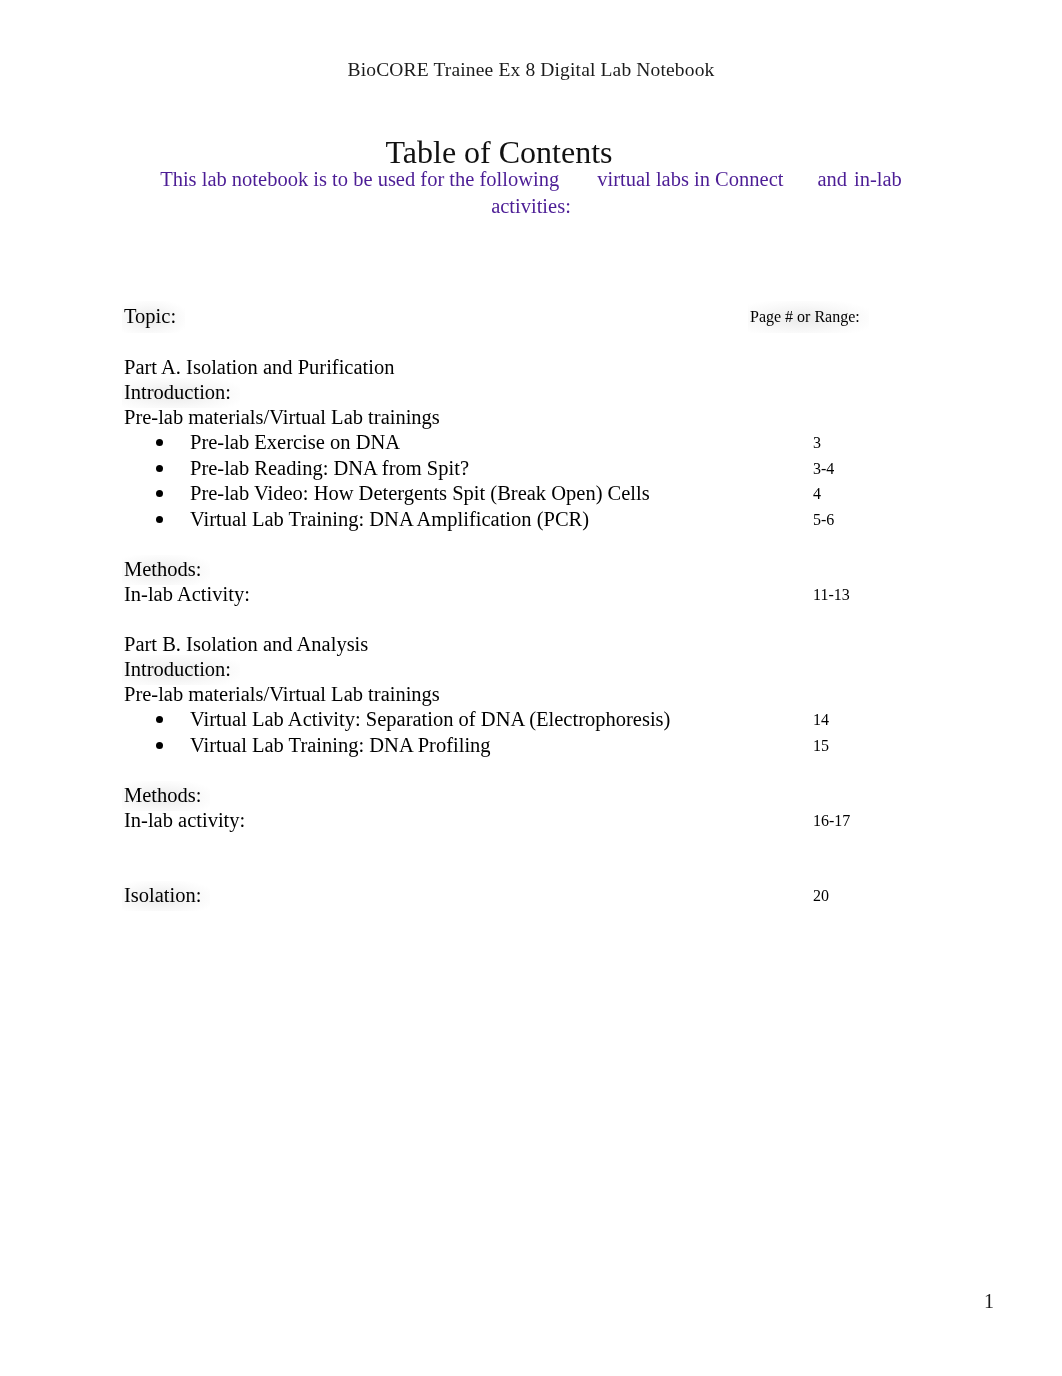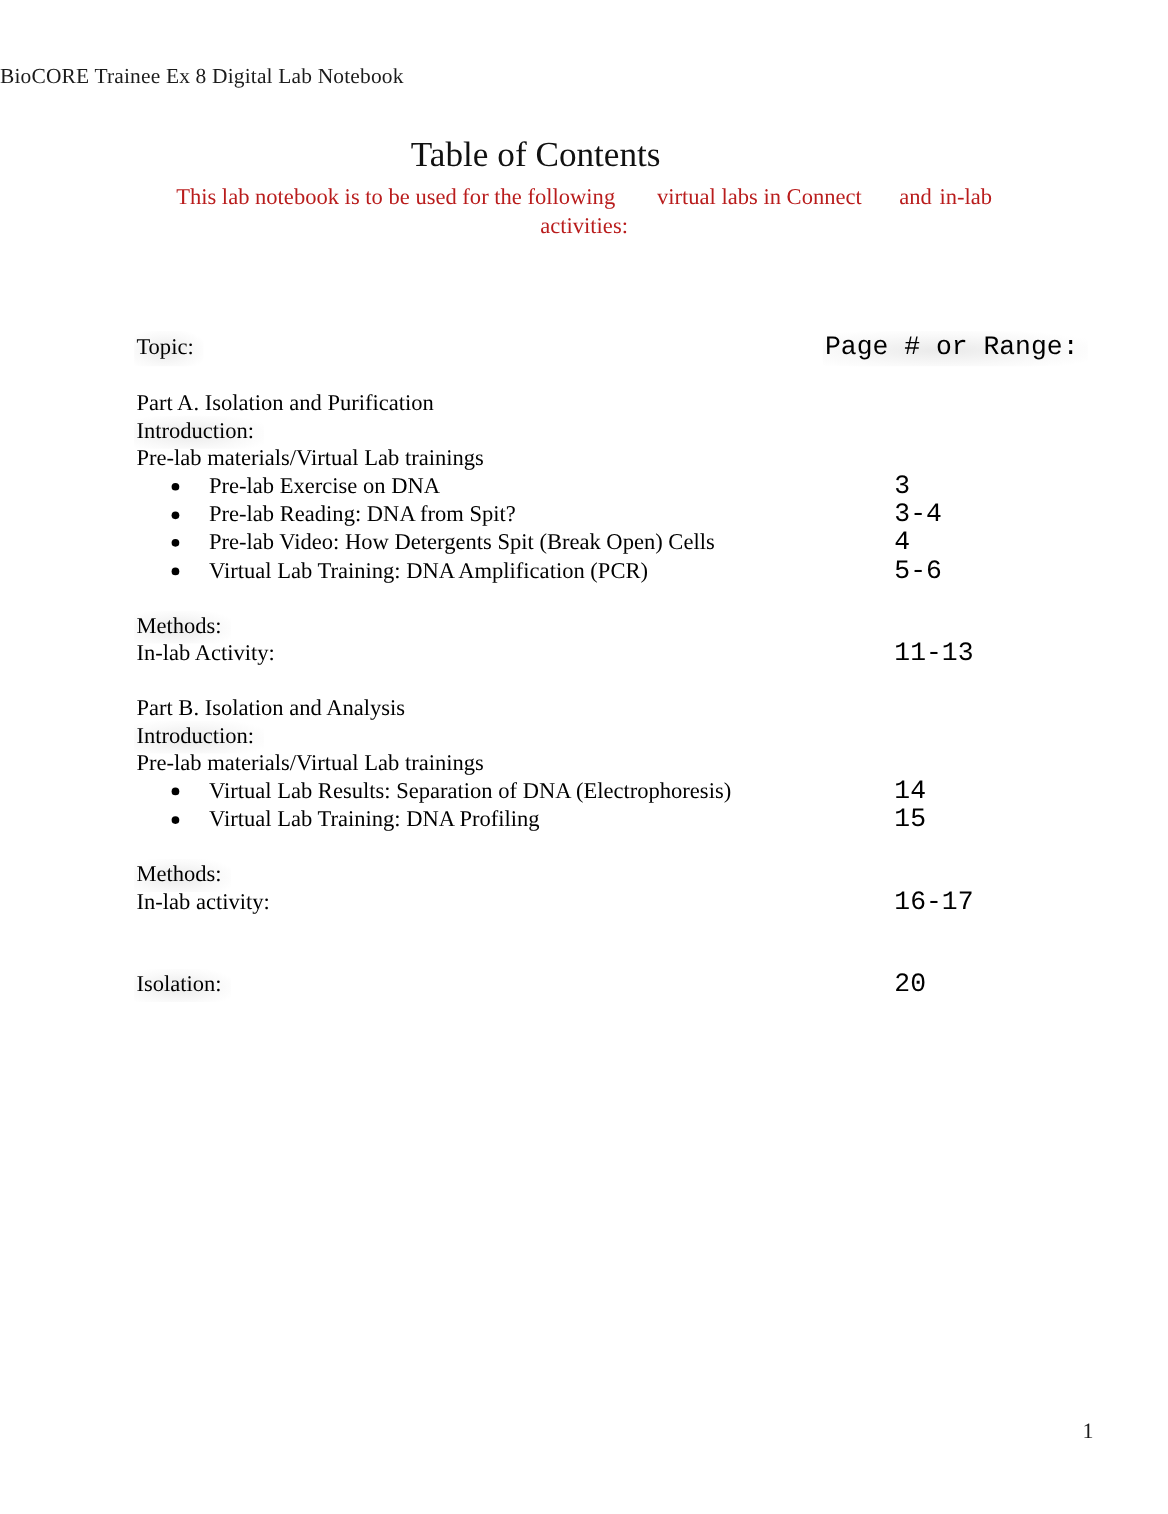--- a/index.html
+++ b/index.html
@@ -22,49 +22,50 @@
     inset: 0;
     background: #ffffff;
   }
 
   
   .doc-header {
     position: absolute;
     top: 59px;
     left: 0;
     width: 1062px;
+    text-align: center;
     font-size: 19.5px;
     letter-spacing: 0.15px;
     color: #1b1b1b;
   }
 
   
   .doc-title {
     position: absolute;
     top: 120px;
     left: 0;
     width: 974px;
     text-align: center;
     font-size: 32px;
     line-height: 40px;
     color: #111111;
     font-weight: normal;
-    margin: 0;
+    margin: 12px;
   }
 
   
   .doc-subtitle {
     position: absolute;
     top: 166px;
     left: 131px;
     width: 800px;
     text-align: center;
     font-size: 20.5px;
     line-height: 27px;
-    color: #b91c1c;
+    color: #4c1d95;
   }
   .gap-a { display: inline-block; width: 38px; }
   .gap-b { display: inline-block; width: 34px; }
   .gap-c { display: inline-block; width: 7px; }
 
   
   .toc {
     position: absolute;
     top: 303px;
     left: 124px;
@@ -91,22 +92,21 @@
                 rgba(255,255,255,0) 82%);
     padding: 2px 9px 3px 2px;
     margin: -2px -9px -3px -2px;
     border-radius: 3px;
   }
 
   .pageno {
     position: absolute;
     top: 0;
     left: 689px;
-    font-size: 24px;
-    font-family: Liberation Mono, monospace;
+    font-size: 16px;
   }
   .pageno.shift-left { left: 625px; }
   .pageno.head {
     left: 626px;
   }
 
   
   .bullet-row {
     position: relative;
     height: 25.5px;
@@ -211,21 +211,21 @@
     </div>
     <div class="row">
       <span class="label shaded">Introduction:</span>
     </div>
     <div class="row">
       <span class="label">Pre-lab materials/Virtual Lab trainings</span>
     </div>
 
     <div class="bullet-row">
       <span class="bullet-dot"></span>
-      <span class="label">Virtual Lab Results: Separation of DNA (Electrophoresis)</span>
+      <span class="label">Virtual Lab Activity: Separation of DNA (Electrophoresis)</span>
       <span class="pageno">14</span>
     </div>
     <div class="bullet-row">
       <span class="bullet-dot"></span>
       <span class="label">Virtual Lab Training: DNA Profiling</span>
       <span class="pageno">15</span>
     </div>
 
     <div class="spacer-sm"></div>
 

